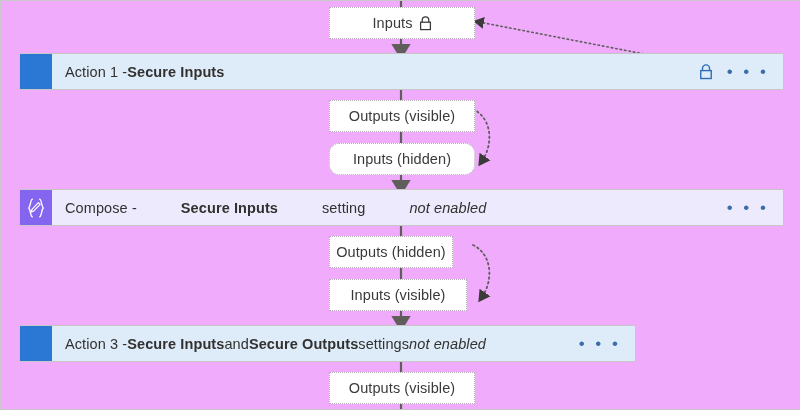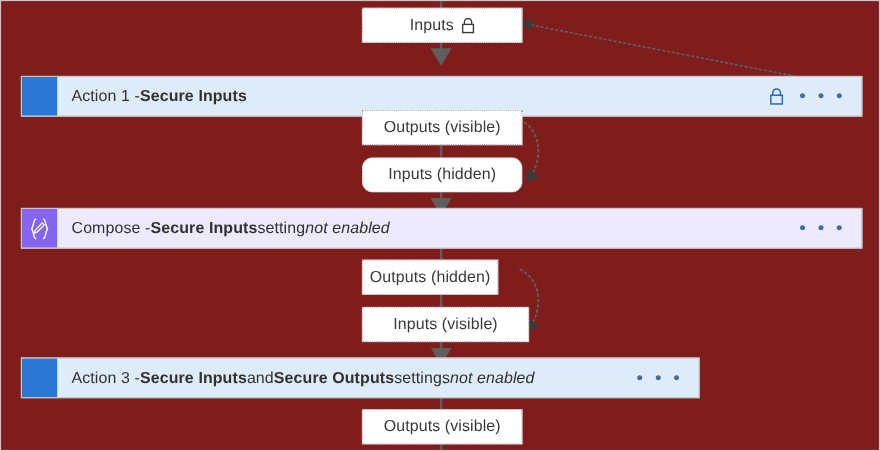--- a/index.html
+++ b/index.html
@@ -4,21 +4,21 @@
 <style>
   html, body {
     margin: 0;
     padding: 0;
     background: #ffffff;
   }
   #stage {
     position: relative;
     width: 800px;
     height: 410px;
-    background: #7f1d1d;
+    background: #f0abfc;
     border: 1px solid #c8c8c8;
     box-sizing: border-box;
     overflow: hidden;
     font-family: "Liberation Sans", sans-serif;
     color: #323130;
   }
 
   
   .databox {
     position: absolute;
@@ -79,21 +79,21 @@
   }
 
   
   .row-blue   { background: #deecf9; }
   .row-blue   .swatch { background: #2b77d4; }
   .row-blue   .body   { color: #323130; }
   .row-blue   .ellipsis { color: #3b6ea8; }
 
   .row-purple { background: #eeeafd; }
   .row-purple .swatch { background: #8465f0; display:flex; align-items:center; justify-content:center; }
-  .row-purple .body   { color: #323130; }
+  .row-purple .body   { color: #323130; gap: 44px; }
   .row-purple .ellipsis { color: #3b6ea8; }
 
   
   #wires {
     position: absolute;
     left: 0; top: 0;
     width: 800px; height: 410px;
     pointer-events: none;
   }
 </style>
@@ -142,21 +142,21 @@
   <div class="databox" style="left:328px; top:6px; width:146px; height:32px;">
     <span class="label">Inputs</span>
     <span>
       <svg class="lock-svg" width="13" height="15" viewBox="0 0 13 15" xmlns="http://www.w3.org/2000/svg">
         <path d="M3.2,6.2 V4.1 a3.3,3.3 0 0 1 6.6,0 V6.2" fill="none" stroke="#3b3a39" stroke-width="1.25"></path>
         <rect x="1.6" y="6.2" width="9.8" height="7.4" fill="none" stroke="#3b3a39" stroke-width="1.25"></rect>
       </svg>
     </span>
   </div>
 
-  <div class="actionrow row-blue" style="left:18px; top:52px; width:765px; height:37px;margin-top:16px;">
+  <div class="actionrow row-blue" style="left:18px; top:52px; width:765px; height:37px;">
     <div class="swatch"></div>
     <div class="body">
       <span>Action 1 - </span>
         <b>Secure Inputs</b>
     </div>
     <div class="trailing">
       <span>
         <svg class="lock-svg" width="14" height="16" viewBox="0 0 13 15" xmlns="http://www.w3.org/2000/svg">
           <path d="M3.2,6.2 V4.1 a3.3,3.3 0 0 1 6.6,0 V6.2" fill="none" stroke="#2b6cb8" stroke-width="1.3"></path>
           <rect x="1.6" y="6.2" width="9.8" height="7.4" fill="none" stroke="#2b6cb8" stroke-width="1.3"></rect>
@@ -190,21 +190,21 @@
     </div>
     <div class="trailing">
       <span class="ellipsis">• • •</span>
     </div>
   </div>
 
   <div class="databox" style="left:328px; top:235px; width:124px; height:32px;">
     <span class="label">Outputs (hidden)</span>
   </div>
 
-  <div class="databox" style="left:328px; top:278px; width:152px; height:32px;">
+  <div class="databox" style="left:328px; top:278px; width:138px; height:32px;">
     <span class="label">Inputs (visible)</span>
   </div>
 
   <div class="actionrow row-blue" style="left:18px; top:324px; width:617px; height:37px;">
     <div class="swatch"></div>
     <div class="body">
       <span>Action 3 - </span>
         <b>Secure Inputs</b>
         <span> and </span>
         <b>Secure Outputs</b>

